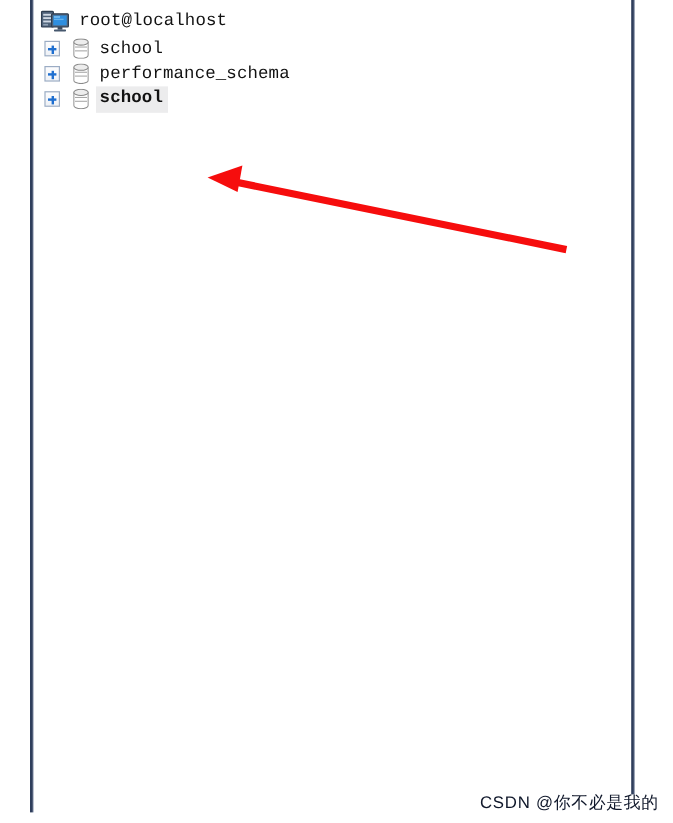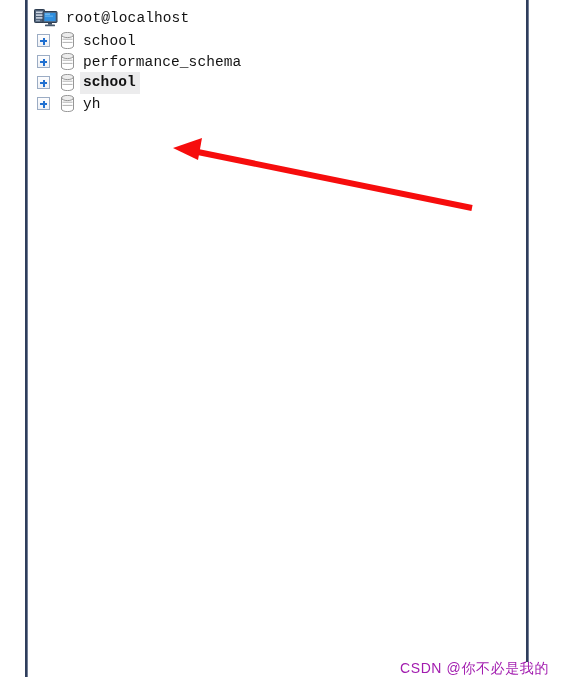--- a/index.html
+++ b/index.html
@@ -109,21 +109,21 @@
     pointer-events: none;
   }
 
   
   #watermark {
     position: absolute;
     right: 12px;
     bottom: 8px;
     font-family: "Liberation Sans", sans-serif;
     font-size: 14px;
-    color: #a21caf;
+    color: #0f172a;
     letter-spacing: 0.6px;
     white-space: nowrap;
   }
 </style>
 </head>
 <body>
 
 <div id="panel">
 
   <div class="border-line" id="border-left"></div>
@@ -185,31 +185,20 @@
         <svg viewBox="0 0 13 17" width="13" height="17">
           <path d="M0.5 3 L0.5 14 A6 2.6 0 0 0 12.5 14 L12.5 3 Z" fill="url(#cyl0)" stroke="#8a8a8a" stroke-width="0.9"></path>
           <ellipse cx="6.5" cy="3" rx="6" ry="2.6" fill="#ededed" stroke="#8a8a8a" stroke-width="0.9"></ellipse>
           <path d="M1.5 7.2 h10 M1.5 10.4 h10" stroke="#9d9d9d" stroke-width="0.8" fill="none"></path>
         </svg>
       </span>
       <span class="node-label selected">school</span>
     </div>
 
 
-    <div class="tree-row child-row">
-      <span class="expander"></span>
-      <span class="db-icon">
-        <svg viewBox="0 0 13 17" width="13" height="17">
-          <path d="M0.5 3 L0.5 14 A6 2.6 0 0 0 12.5 14 L12.5 3 Z" fill="url(#cyl0)" stroke="#8a8a8a" stroke-width="0.9"></path>
-          <ellipse cx="6.5" cy="3" rx="6" ry="2.6" fill="#ededed" stroke="#8a8a8a" stroke-width="0.9"></ellipse>
-          <path d="M1.5 7.2 h10 M1.5 10.4 h10" stroke="#9d9d9d" stroke-width="0.8" fill="none"></path>
-        </svg>
-      </span>
-      <span class="node-label">yh</span>
-    </div>
 
   </div>
 
   <svg id="annotation-arrow" viewBox="0 0 330 90">
     <g>
       <line x1="312" y1="76" x2="28" y2="18" stroke="#f60d0d" stroke-width="6" stroke-linecap="butt"></line>
       <polygon points="13,16 42,6 38,28" fill="#f60d0d"></polygon>
     </g>
   </svg>
 

